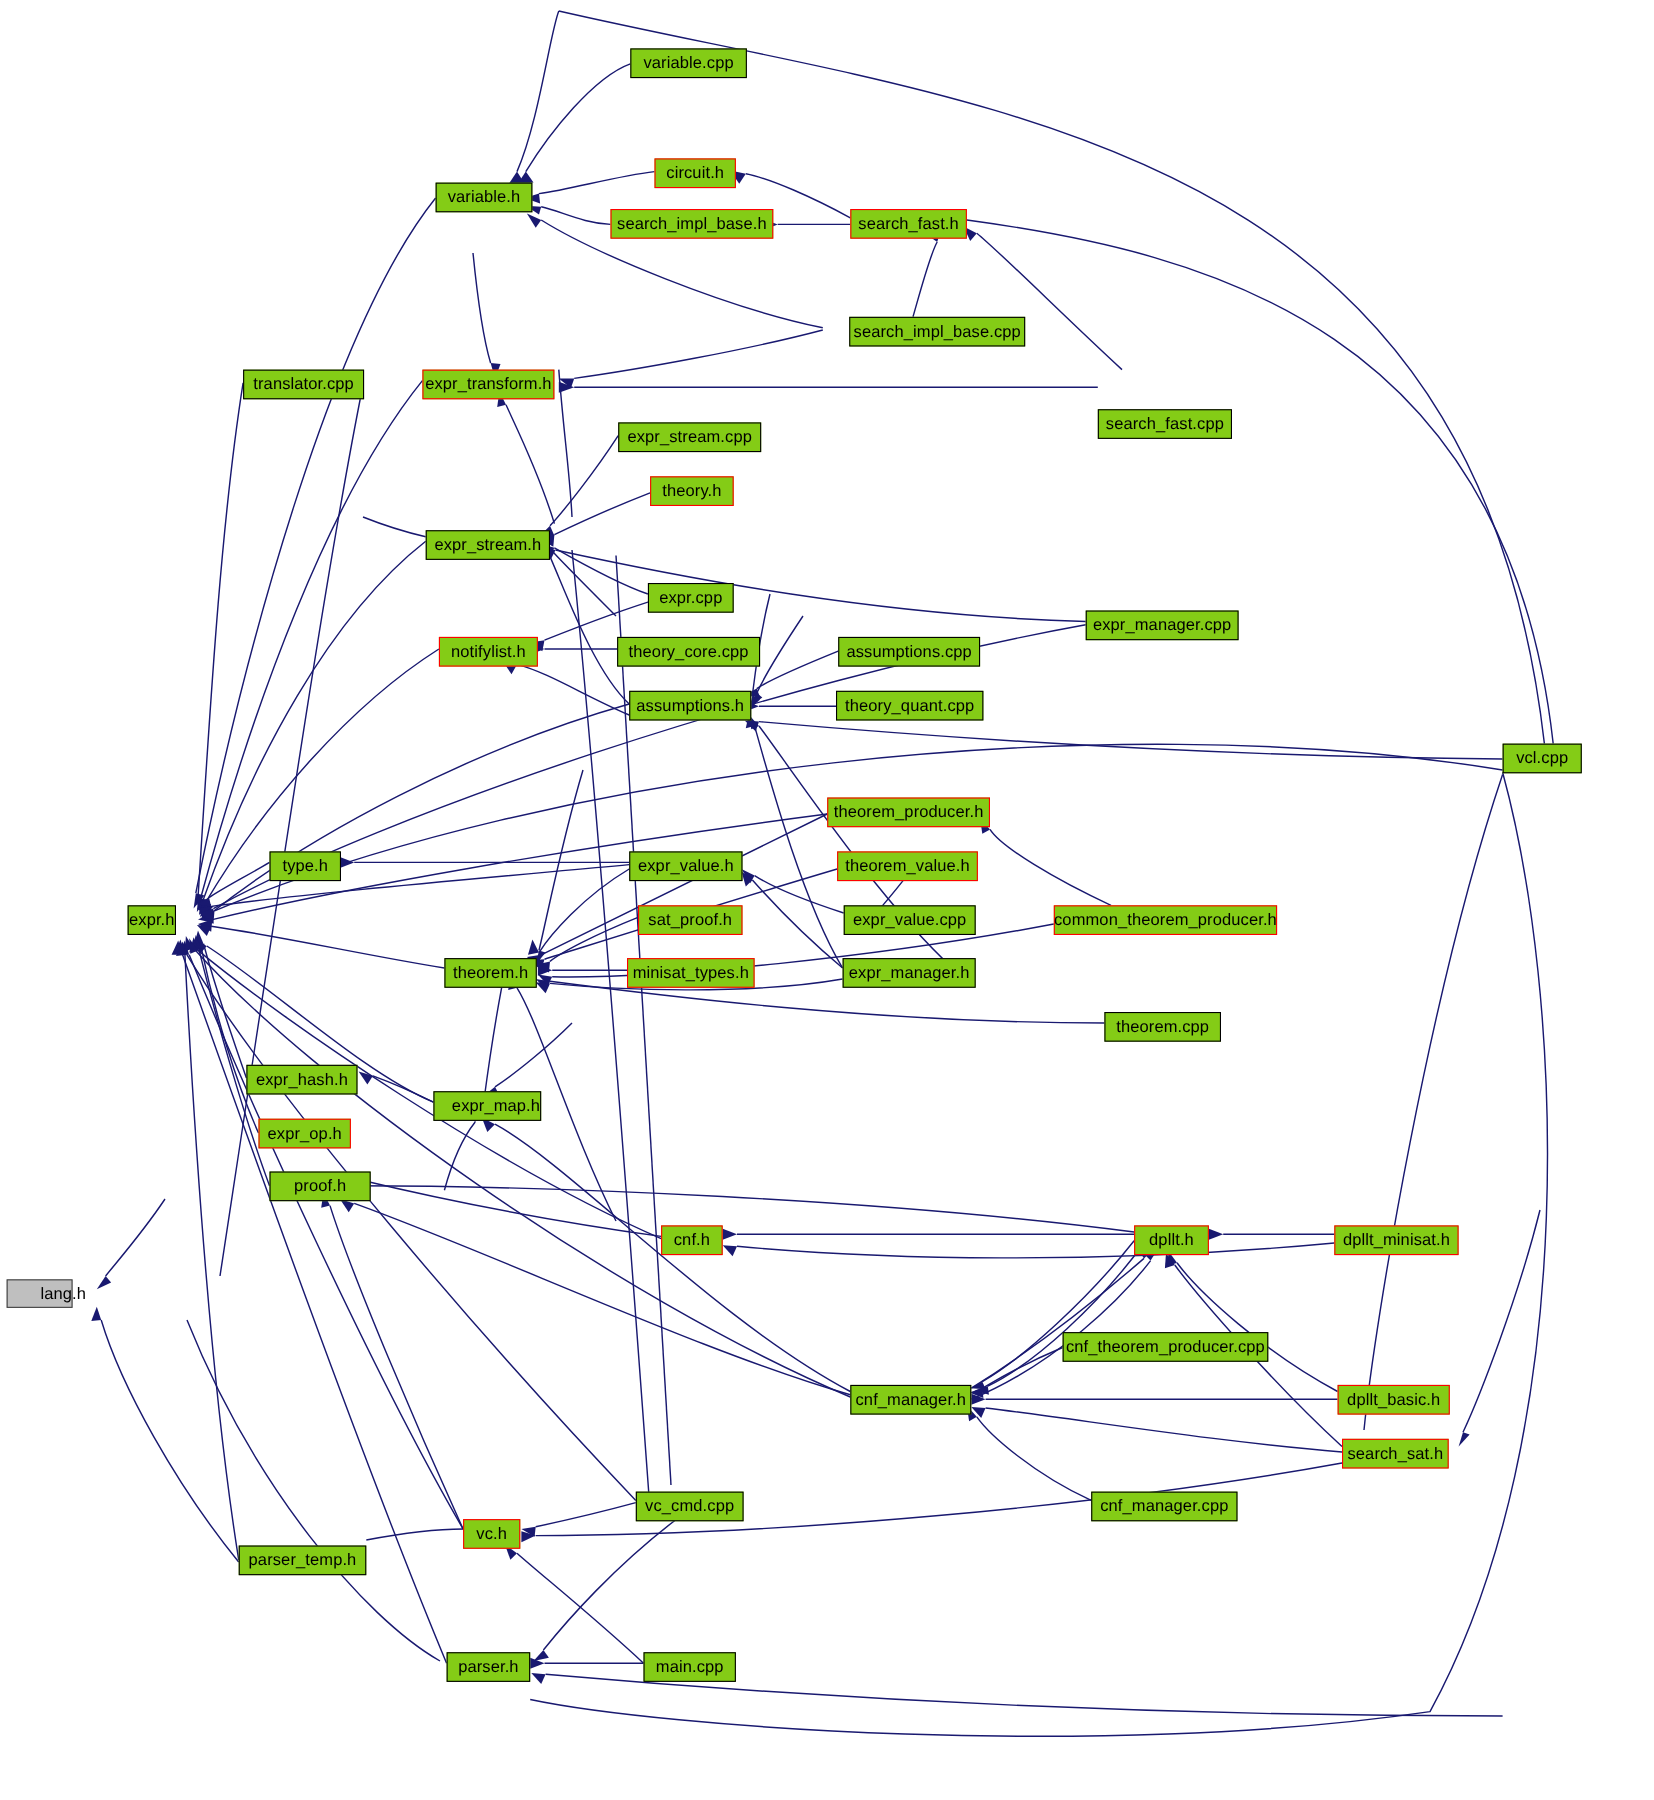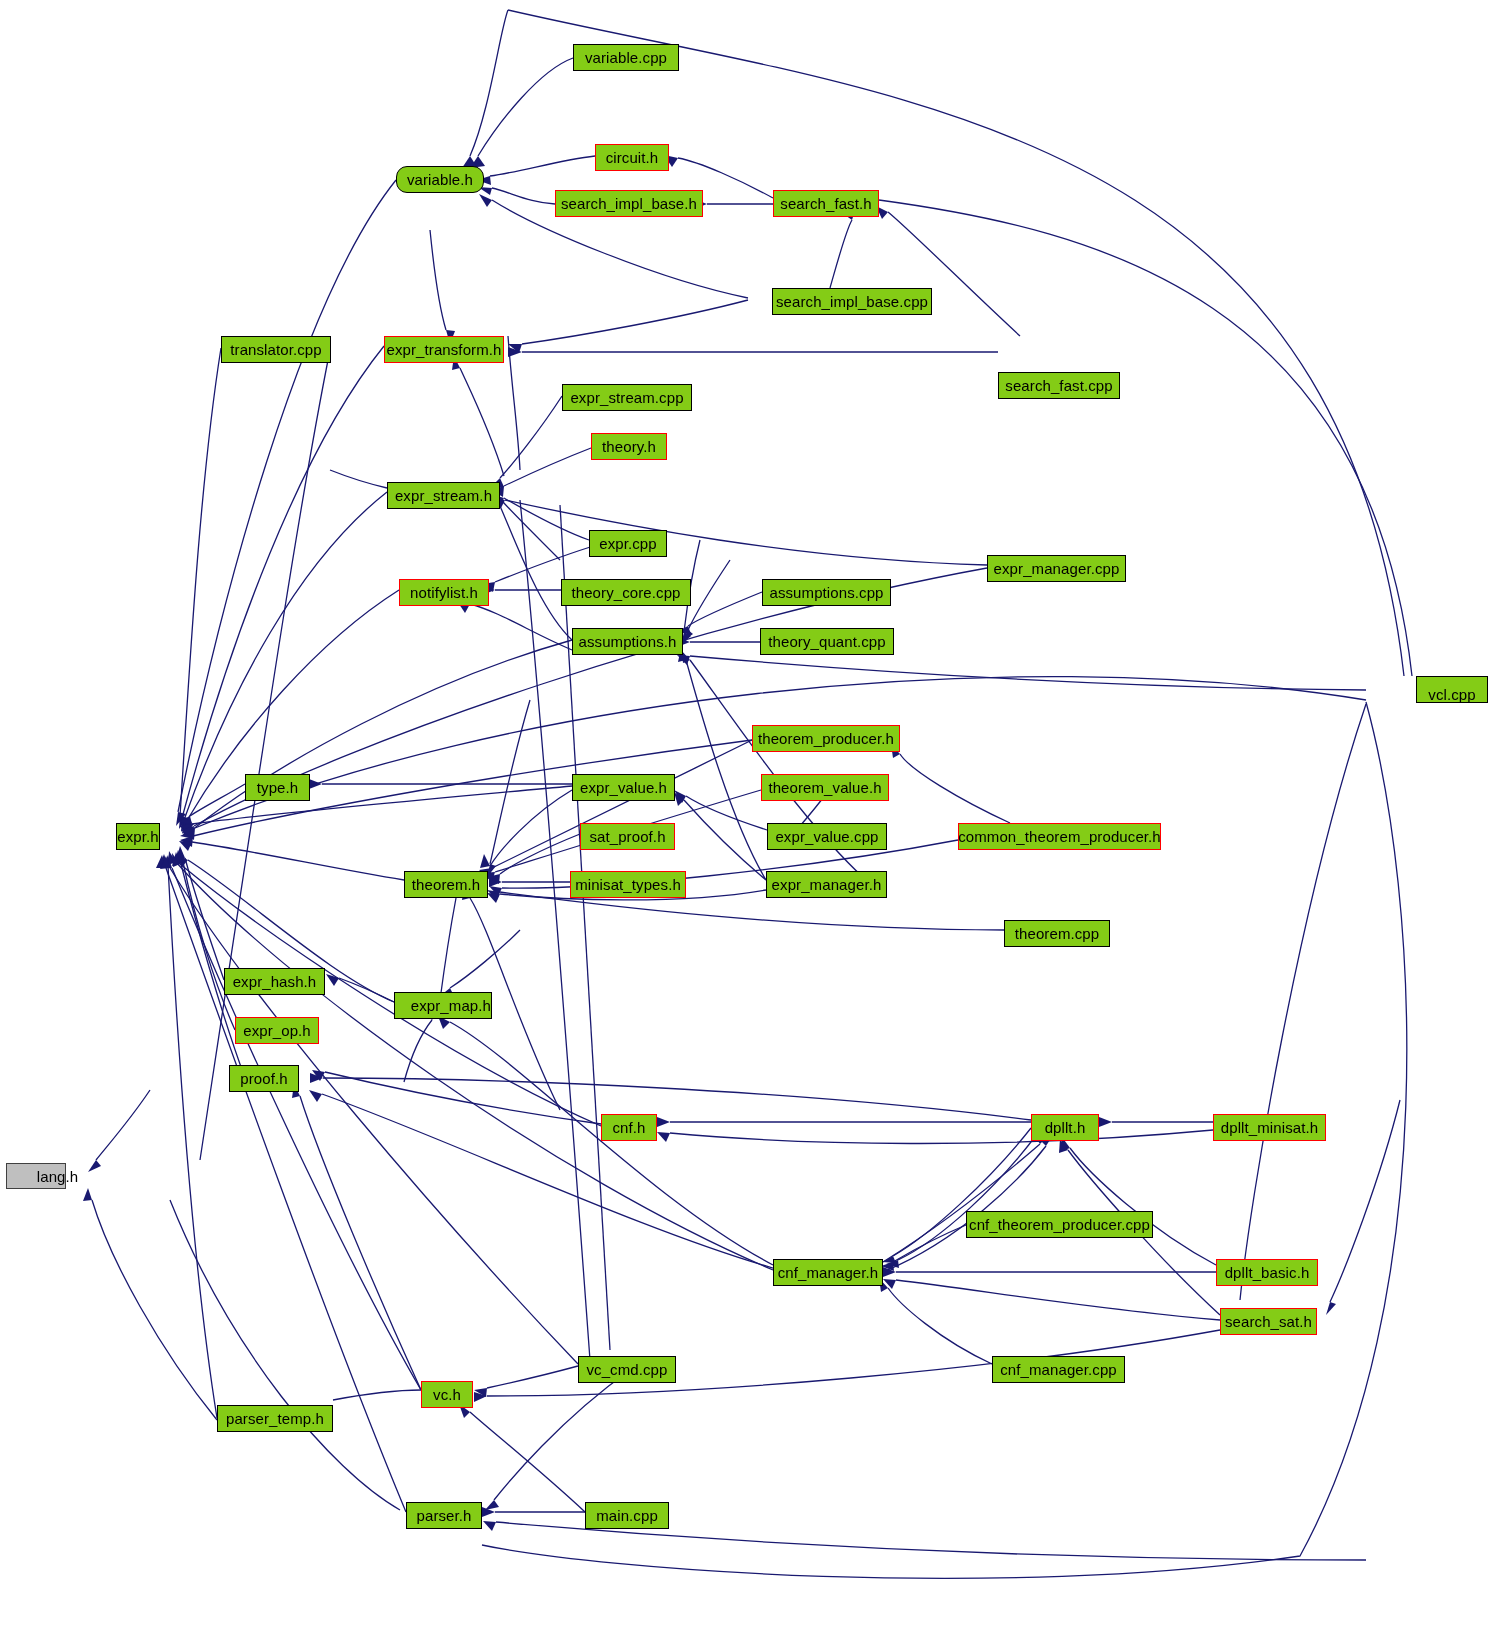--- a/index.html
+++ b/index.html
@@ -280,21 +280,21 @@
       <path d="M330,350 C300,500 270,700 200,1160"></path>
       <path d="M520,500 C540,700 560,950 590,1360"></path>
       <path d="M560,505 C575,720 590,1000 610,1350"></path>
     </g>
   </svg>
 
   <div id="nodes-host">
       <div class="node root" style="left: 6px; top: 1163px; width: 60px; height: 26px; padding-left: 43px;">
         <span>lang.h</span>
       </div>
-      <div class="node" style="left: 396px; top: 166px; width: 88px; height: 27px; border-radius: 11px;">
+      <div class="node" style="left: 396px; top: 166px; width: 88px; height: 27px;">
         <span>variable.h</span>
       </div>
       <div class="node" style="left: 573px; top: 44px; width: 106px; height: 27px;">
         <span>variable.cpp</span>
       </div>
       <div class="node red" style="left: 595px; top: 144px; width: 74px; height: 27px;">
         <span>circuit.h</span>
       </div>
       <div class="node red" style="left: 555px; top: 190px; width: 148px; height: 27px;">
         <span>search_impl_base.h</span>
@@ -334,21 +334,21 @@
       </div>
       <div class="node" style="left: 762px; top: 579px; width: 129px; height: 27px;">
         <span>assumptions.cpp</span>
       </div>
       <div class="node" style="left: 572px; top: 628px; width: 111px; height: 27px;">
         <span>assumptions.h</span>
       </div>
       <div class="node" style="left: 760px; top: 628px; width: 134px; height: 27px;">
         <span>theory_quant.cpp</span>
       </div>
-      <div class="node" style="left: 1416px; top: 676px; width: 72px; height: 27px; align-items: flex-end;">
+      <div class="node" style="left: 1366px; top: 676px; width: 72px; height: 27px;">
         <span>vcl.cpp</span>
       </div>
       <div class="node red" style="left: 752px; top: 725px; width: 148px; height: 27px;">
         <span>theorem_producer.h</span>
       </div>
       <div class="node" style="left: 245px; top: 774px; width: 65px; height: 27px;">
         <span>type.h</span>
       </div>
       <div class="node" style="left: 572px; top: 774px; width: 103px; height: 27px;">
         <span>expr_value.h</span>
@@ -385,21 +385,21 @@
       </div>
       <div class="node" style="left: 224px; top: 968px; width: 101px; height: 27px;">
         <span>expr_hash.h</span>
       </div>
       <div class="node" style="left: 394px; top: 992px; width: 98px; height: 27px; justify-content: flex-end;">
         <span>expr_map.h</span>
       </div>
       <div class="node red" style="left: 235px; top: 1017px; width: 84px; height: 27px;">
         <span>expr_op.h</span>
       </div>
-      <div class="node" style="left: 229px; top: 1065px; width: 70px; height: 27px;">
+      <div class="node" style="left: 245px; top: 1065px; width: 92px; height: 27px;">
         <span>proof.h</span>
       </div>
       <div class="node red" style="left: 601px; top: 1114px; width: 56px; height: 27px;">
         <span>cnf.h</span>
       </div>
       <div class="node red" style="left: 1031px; top: 1114px; width: 68px; height: 27px;">
         <span>dpllt.h</span>
       </div>
       <div class="node red" style="left: 1213px; top: 1114px; width: 113px; height: 27px;">
         <span>dpllt_minisat.h</span>

